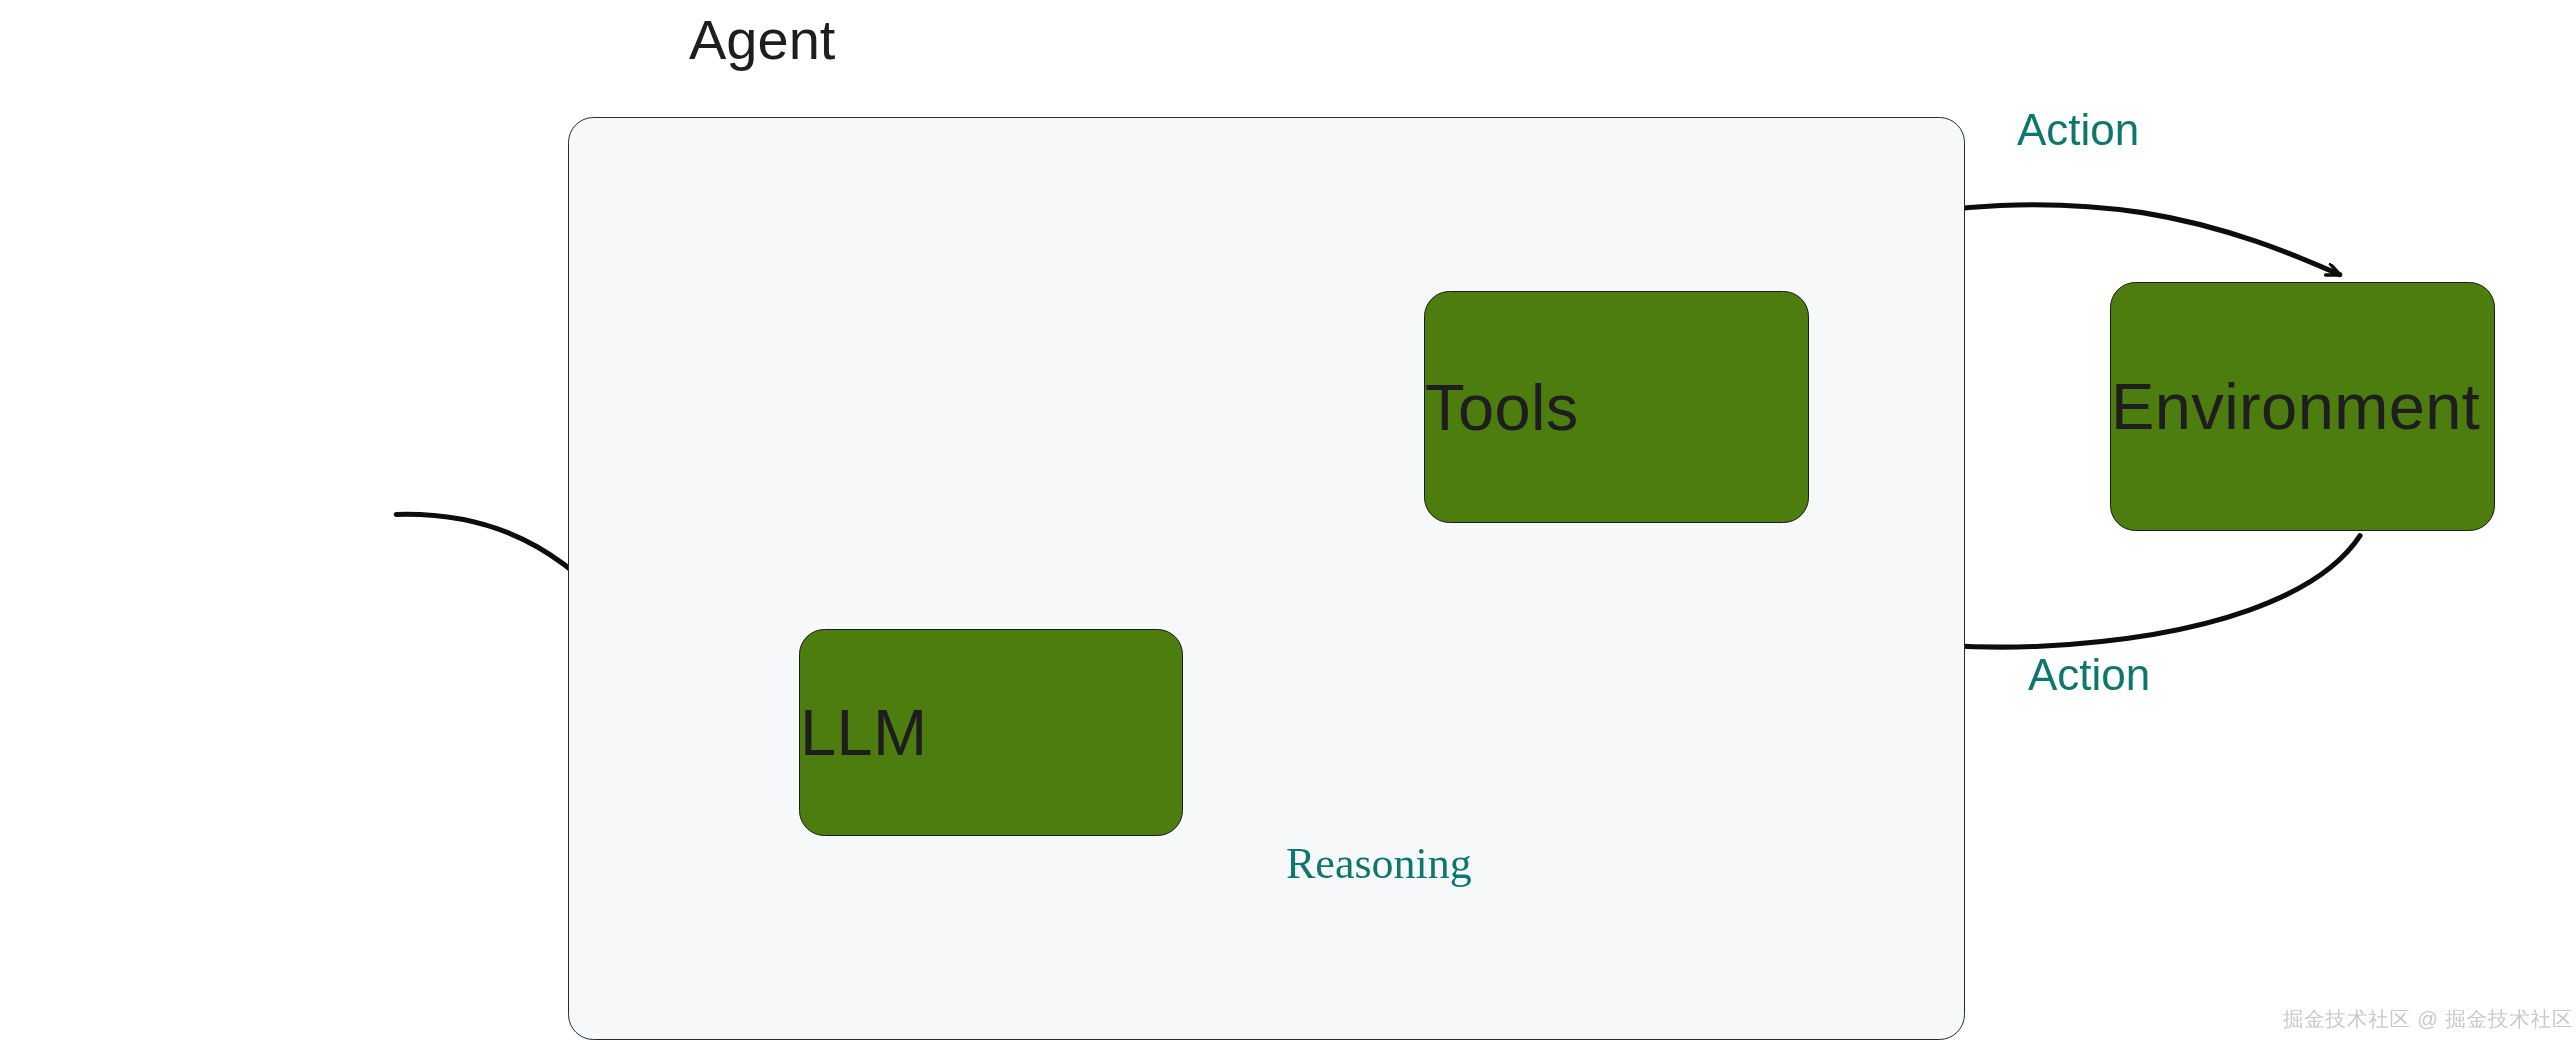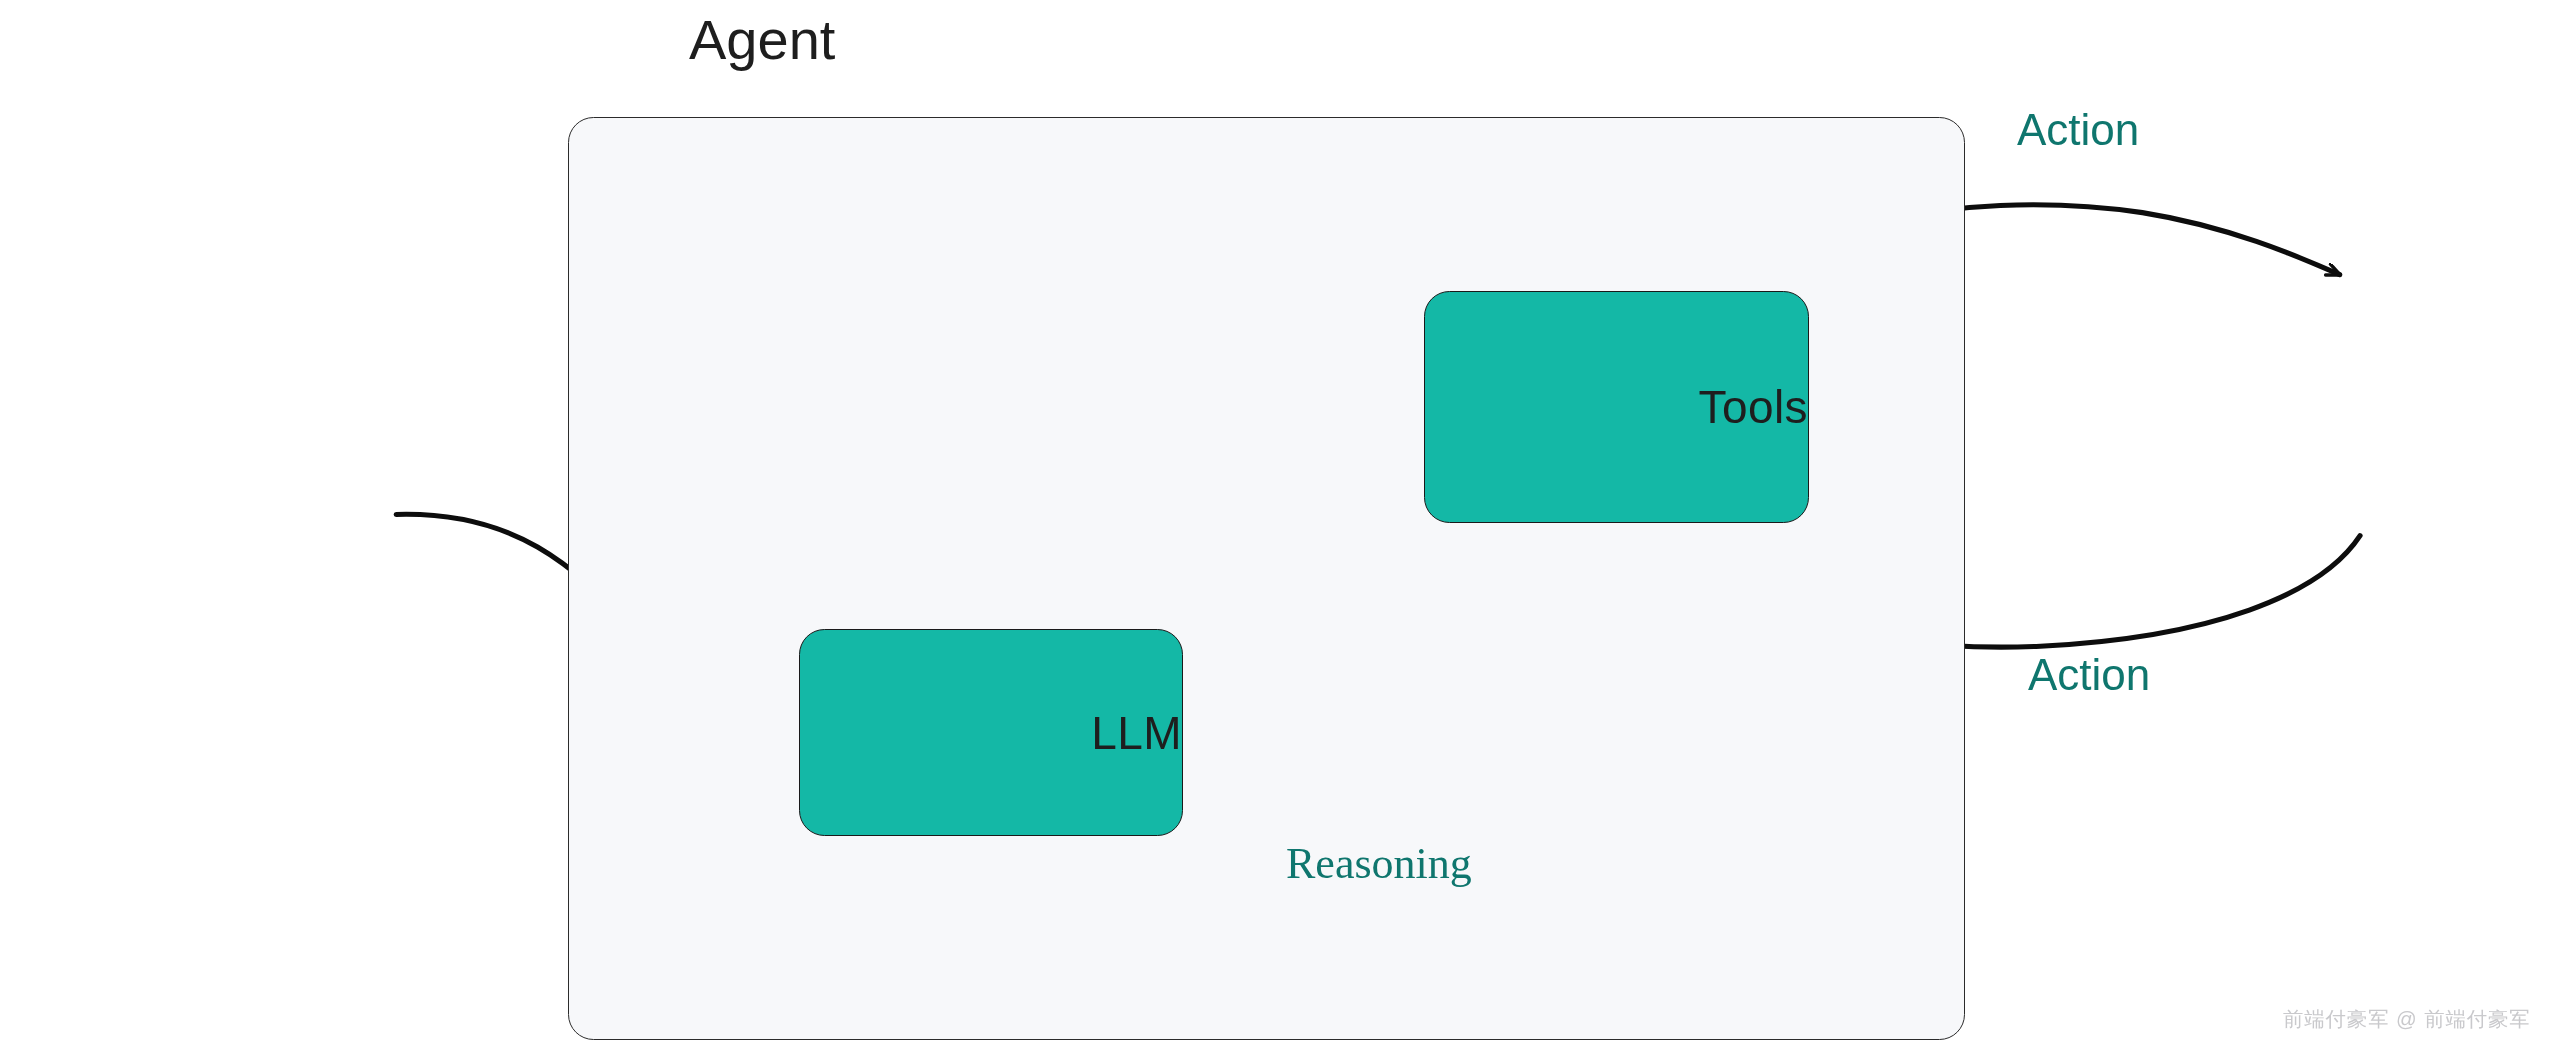--- a/index.html
+++ b/index.html
@@ -26,26 +26,26 @@
     top: 0;
     width: 2576px;
     height: 1051px;
     pointer-events: none;
   }
   .node {
     position: absolute;
     box-sizing: border-box;
     display: flex;
     align-items: center;
-    justify-content: flex-end;
-    background: #14b8a6;
+    justify-content: flex-start;
+    background: #4d7c0f;
     border: 1.7px solid #1a1a1a;
     border-radius: 25.5px;
     color: #1e1e1e;
-    font-size: 46px;
+    font-size: 65px;
     font-weight: 400;
     letter-spacing: 0.4px;
     line-height: 1;
     white-space: nowrap;
     z-index: 3;
   }
   .group-box {
     position: absolute;
     box-sizing: border-box;
     background: #F7F8FA;
@@ -129,23 +129,26 @@
 
 
   <div class="node" id="node-llm">
     <span>LLM</span>
   </div>
 
   <div class="node" id="node-tools">
     <span>Tools</span>
   </div>
 
+  <div class="node" id="node-environment">
+    <span>Environment</span>
+  </div>
 
   <div class="edge-label" id="label-action">Action</div>
 
   <div class="edge-label" id="label-result">Action</div>
 
   <div class="edge-label" id="label-reasoning">Reasoning</div>
 
-  <div class="watermark" id="watermark">前端付豪军 @ 前端付豪军</div>
+  <div class="watermark" id="watermark">掘金技术社区 @ 掘金技术社区</div>
 
 </div>
 
 
 </body></html>

